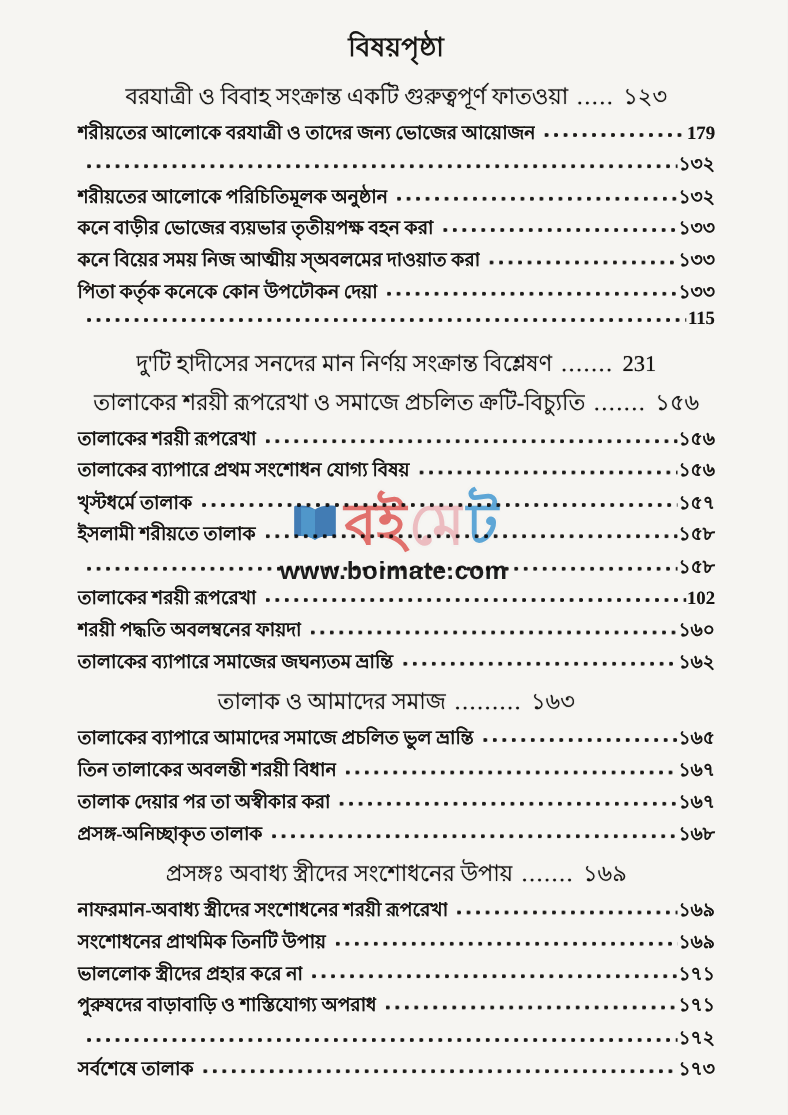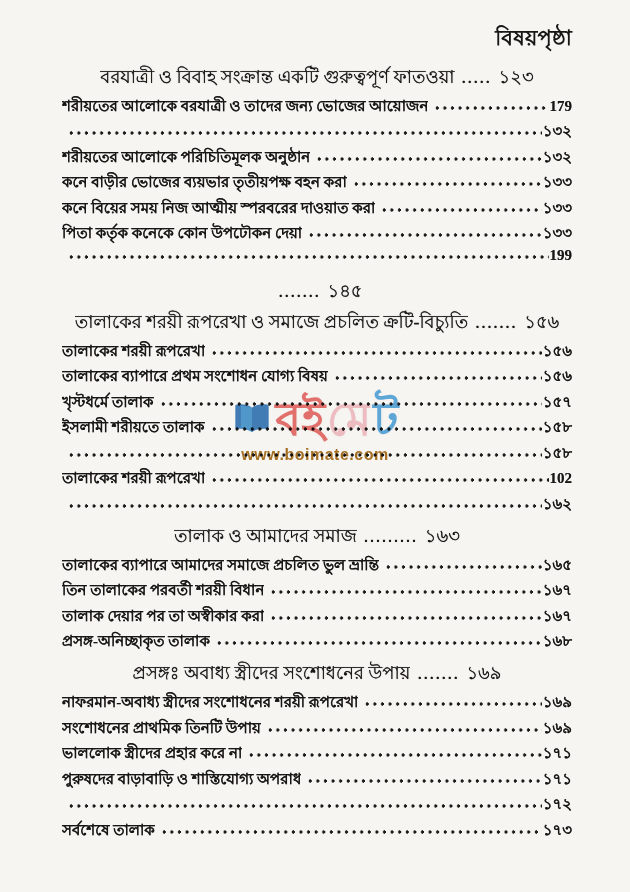--- a/index.html
+++ b/index.html
@@ -15,21 +15,21 @@
     overflow:hidden;
     color:#181614;
   }
   .content{
     position:relative;
     z-index:1;
     padding:22px 58px 0 62px;
   }
   .page-header{
     display:flex;
-    justify-content:flex-end;
+    justify-content:center;
     align-items:baseline;
     font-size:21px;
     font-weight:700;
     height:36px;
     letter-spacing:.2px;
   }
   .toc{margin-top:4px;}
   .row{
     display:flex;
     align-items:baseline;
@@ -81,24 +81,24 @@
     font-weight:800;
     line-height:1.1;
     text-shadow:-1.5px -1.5px 0 #fdfdfd,1.5px -1.5px 0 #fdfdfd,-1.5px 1.5px 0 #fdfdfd,1.5px 1.5px 0 #fdfdfd;
   }
   .wm-book{width:40px;height:34px;margin-right:2px;filter:drop-shadow(0 0 1px #fff);}
   .wm-red{color:#e8625e;}
   .wm-pink{color:#f4bcc4;}
   .wm-blue{color:#4ba2de;}
   .wm-url{
     margin-top:1px;
-    font-size:16px;
+    font-size:20px;
     font-weight:800;
     letter-spacing:.5px;
-    color:#a16207;
+    color:#000000;
     text-shadow:0 0 1px #fff;
   }
 </style>
 </head>
 <body>
 
 <div class="page">
 
   <div class="content">
     <div class="page-header">
@@ -124,36 +124,37 @@
     <span class="title">শরীয়তের আলোকে পরিচিতিমূলক অনুষ্ঠান</span>
     <span class="leader"></span>
     <span class="pagenum">১৩২</span>
   </div>
         <div class="row entry">
     <span class="title">কনে বাড়ীর ভোজের ব্যয়ভার তৃতীয়পক্ষ বহন করা</span>
     <span class="leader"></span>
     <span class="pagenum">১৩৩</span>
   </div>
         <div class="row entry">
-    <span class="title">কনে বিয়ের সময় নিজ আত্মীয় স্পরবরের দাওয়াত করা</span>
+    <span class="title">কনে বিয়ের সময় নিজ আত্মীয় স্অবলমের দাওয়াত করা</span>
     <span class="leader"></span>
     <span class="pagenum">১৩৩</span>
   </div>
         <div class="row entry">
     <span class="title">পিতা কর্তৃক কনেকে কোন উপঢৌকন দেয়া</span>
     <span class="leader"></span>
     <span class="pagenum">১৩৩</span>
   </div>
         <div class="row entry">
     <span class="leader"></span>
-    <span class="pagenum">199</span>
-  </div>
-        <div class="row heading">
+    <span class="pagenum">115</span>
+  </div>
+        <div class="row heading">
+    <span class="title">দু'টি হাদীসের সনদের মান নির্ণয় সংক্রান্ত বিশ্লেষণ</span>
     <span class="dots">.......</span>
-    <span class="pagenum">১৪৫</span>
+    <span class="pagenum">231</span>
   </div>
         <div class="row heading">
     <span class="title">তালাকের শরয়ী রূপরেখা ও সমাজে প্রচলিত ক্রটি-বিচ্যুতি</span>
     <span class="dots">.......</span>
     <span class="pagenum">১৫৬</span>
   </div>
         <div class="row entry">
     <span class="title">তালাকের শরয়ী রূপরেখা</span>
     <span class="leader"></span>
     <span class="pagenum">১৫৬</span>
@@ -176,35 +177,41 @@
         <div class="row entry">
     <span class="leader"></span>
     <span class="pagenum">১৫৮</span>
   </div>
         <div class="row entry">
     <span class="title">তালাকের শরয়ী রূপরেখা</span>
     <span class="leader"></span>
     <span class="pagenum">102</span>
   </div>
         <div class="row entry">
+    <span class="title">শরয়ী পদ্ধতি অবলম্বনের ফায়দা</span>
+    <span class="leader"></span>
+    <span class="pagenum">১৬০</span>
+  </div>
+        <div class="row entry">
+    <span class="title">তালাকের ব্যাপারে সমাজের জঘন্যতম ভ্রান্তি</span>
     <span class="leader"></span>
     <span class="pagenum">১৬২</span>
   </div>
         <div class="row heading">
     <span class="title">তালাক ও আমাদের সমাজ</span>
     <span class="dots">.........</span>
     <span class="pagenum">১৬৩</span>
   </div>
         <div class="row entry">
     <span class="title">তালাকের ব্যাপারে আমাদের সমাজে প্রচলিত ভুল ভ্রান্তি</span>
     <span class="leader"></span>
     <span class="pagenum">১৬৫</span>
   </div>
         <div class="row entry">
-    <span class="title">তিন তালাকের পরবর্তী শরয়ী বিধান</span>
+    <span class="title">তিন তালাকের অবলম্তী শরয়ী বিধান</span>
     <span class="leader"></span>
     <span class="pagenum">১৬৭</span>
   </div>
         <div class="row entry">
     <span class="title">তালাক দেয়ার পর তা অস্বীকার করা</span>
     <span class="leader"></span>
     <span class="pagenum">১৬৭</span>
   </div>
         <div class="row entry">
     <span class="title">প্রসঙ্গ-অনিচ্ছাকৃত তালাক</span>

